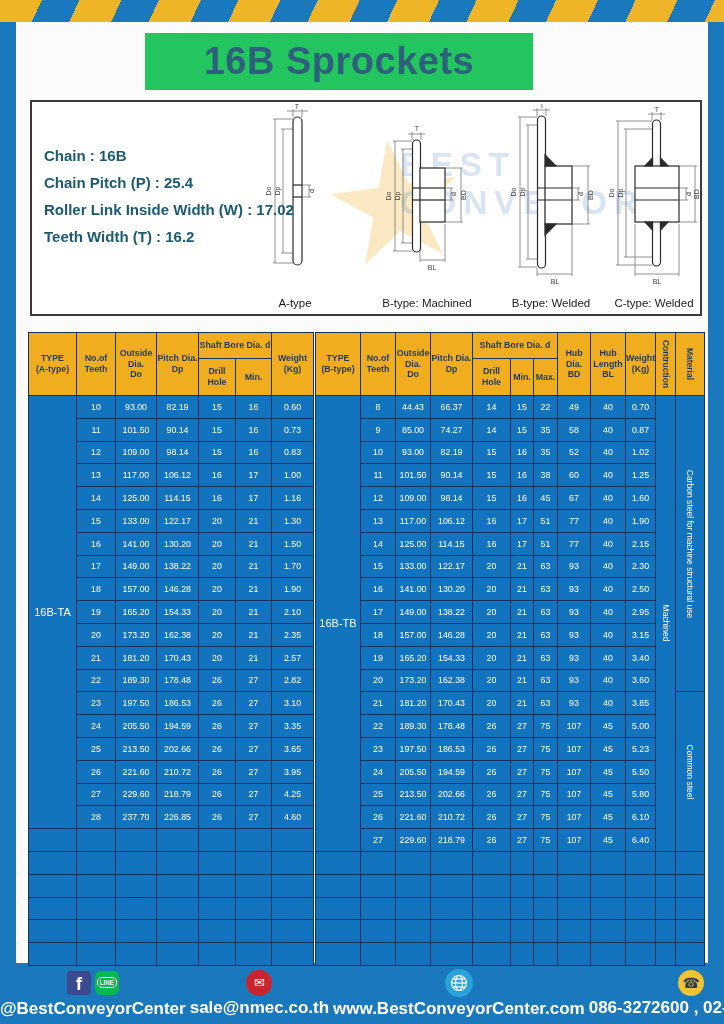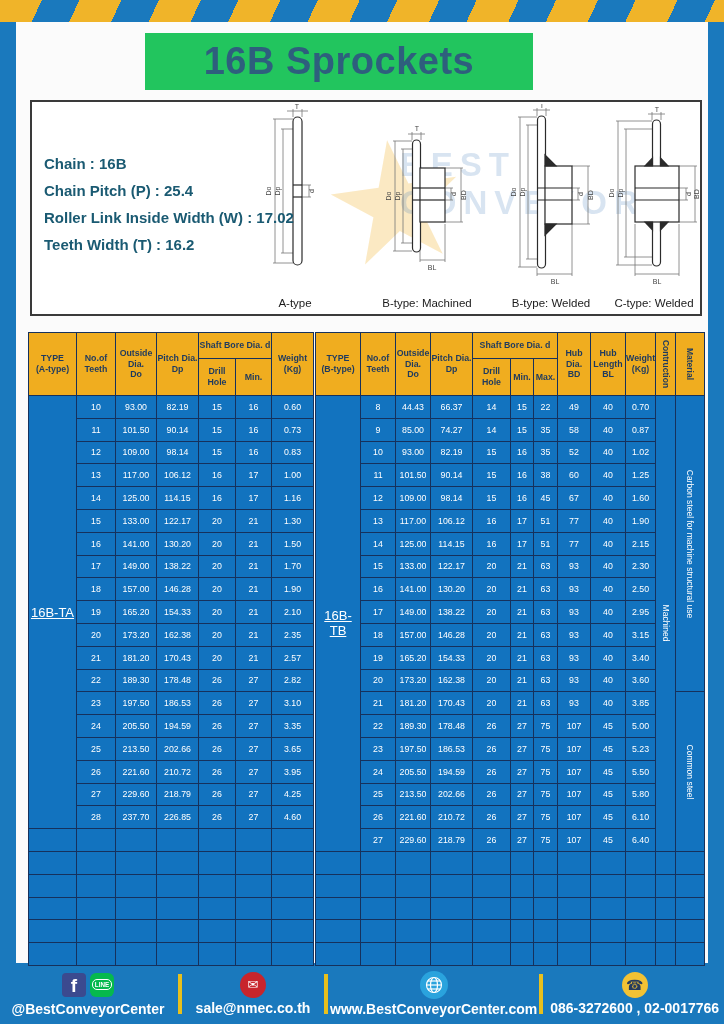--- a/index.html
+++ b/index.html
@@ -8,47 +8,47 @@
     background:repeating-linear-gradient(115deg,#f0b429 0 38px,#1a79bd 38px 72px);}
   .content{position:absolute;left:16px;top:22px;width:692px;height:941px;background:#fbfbfb;}
 
   
   .title-banner{position:absolute;left:129px;top:11px;width:388px;height:57px;background:#22c55e;
     display:flex;align-items:center;justify-content:center;}
   .title-banner span{font-size:38px;font-weight:800;color:#2e5f7d;letter-spacing:.5px;}
 
   
   .diagram-box{position:absolute;left:14px;top:78px;width:668px;height:212px;background:#ffffff;border:2px solid #3a3a3a;}
-  .specs{position:absolute;left:12px;top:48px;z-index:2;}
+  .specs{position:absolute;left:12px;top:40px;z-index:2;}
   .spec-line{font-size:15px;font-weight:700;color:#1a5a72;line-height:27px;white-space:nowrap;}
   .wm-star{position:absolute;left:290px;top:18px;font-size:165px;color:rgba(240,175,40,.28);z-index:0;transform:rotate(-8deg);line-height:1;}
   .wm-text{position:absolute;left:368px;top:44px;z-index:0;color:rgba(60,120,185,.20);font-weight:800;font-size:33px;letter-spacing:7px;line-height:38px;}
   .diagram-svg{position:absolute;left:0;top:2px;z-index:1;}
   .fig-label{position:absolute;bottom:5px;transform:translateX(-50%);font-size:11.5px;color:#1b1b1b;white-space:nowrap;}
   .fl-a{left:263px;text-align:center;} .fl-bm{left:395px;} .fl-bw{left:519px;} .fl-cw{left:622px;}
 
   
   table{border-collapse:collapse;table-layout:fixed;position:absolute;}
   #table-a{left:12px;top:310px;width:285px;}
   #table-b{left:299px;top:310px;width:389px;}
   th,td{border:1.5px solid #16315c;padding:0;text-align:center;vertical-align:middle;overflow:hidden;}
   thead th{background:#f0ad1f;color:#1e3a5f;font-weight:700;font-size:8.8px;line-height:1.25;}
   tbody td{background:#1273bf;color:#ffffff;font-size:8.8px;height:21.8px;}
   tr.hr1{height:26px;} tr.hr2{height:37px;}
-  .type-cell{font-size:13px;text-decoration:underline;}
+  .type-cell{font-size:11px;}
   .vcell{position:relative;}
   .vtext{position:absolute;top:50%;left:50%;transform:translate(-50%,-50%) rotate(90deg);
     white-space:nowrap;font-size:8.5px;color:#ffffff;}
   .vhead{color:#1e3a5f;font-weight:700;}
 
   
   .footer{position:absolute;left:0;top:963px;width:724px;height:61px;display:flex;align-items:center;}
   .fgroup{display:flex;flex-direction:column;align-items:center;justify-content:center;gap:2px;}
   .ficons{display:flex;align-items:center;gap:4px;height:28px;}
-  .ftext{color:#ffffff;font-weight:700;font-size:14px;white-space:nowrap;}
+  .ftext{color:#ffffff;font-weight:700;font-size:17px;white-space:nowrap;}
   .fdiv{width:4px;height:40px;background:#e8c01d;margin:0 2px;}
   .fb-icon{width:24px;height:24px;background:#3b4a8f;border-radius:4px;color:#fff;font-weight:800;font-size:19px;
     display:flex;align-items:flex-end;justify-content:center;line-height:22px;}
   .line-icon{width:24px;height:24px;background:#06b94d;border-radius:6px;display:flex;align-items:center;justify-content:center;}
   .line-inner{border:1.2px solid #fff;border-radius:5px;padding:1px 2px;color:#fff;font-size:6.3px;font-weight:700;}
   .mail-icon{width:26px;height:26px;border-radius:50%;background:#c8252c;color:#fff;font-size:13px;
     display:flex;align-items:center;justify-content:center;}
   .globe-icon{width:28px;height:28px;border-radius:50%;background:#2aa3dd;display:flex;align-items:center;justify-content:center;}
   .phone-icon{width:26px;height:26px;border-radius:50%;background:#f2c234;color:#243a5e;font-size:14px;
     display:flex;align-items:center;justify-content:center;}

